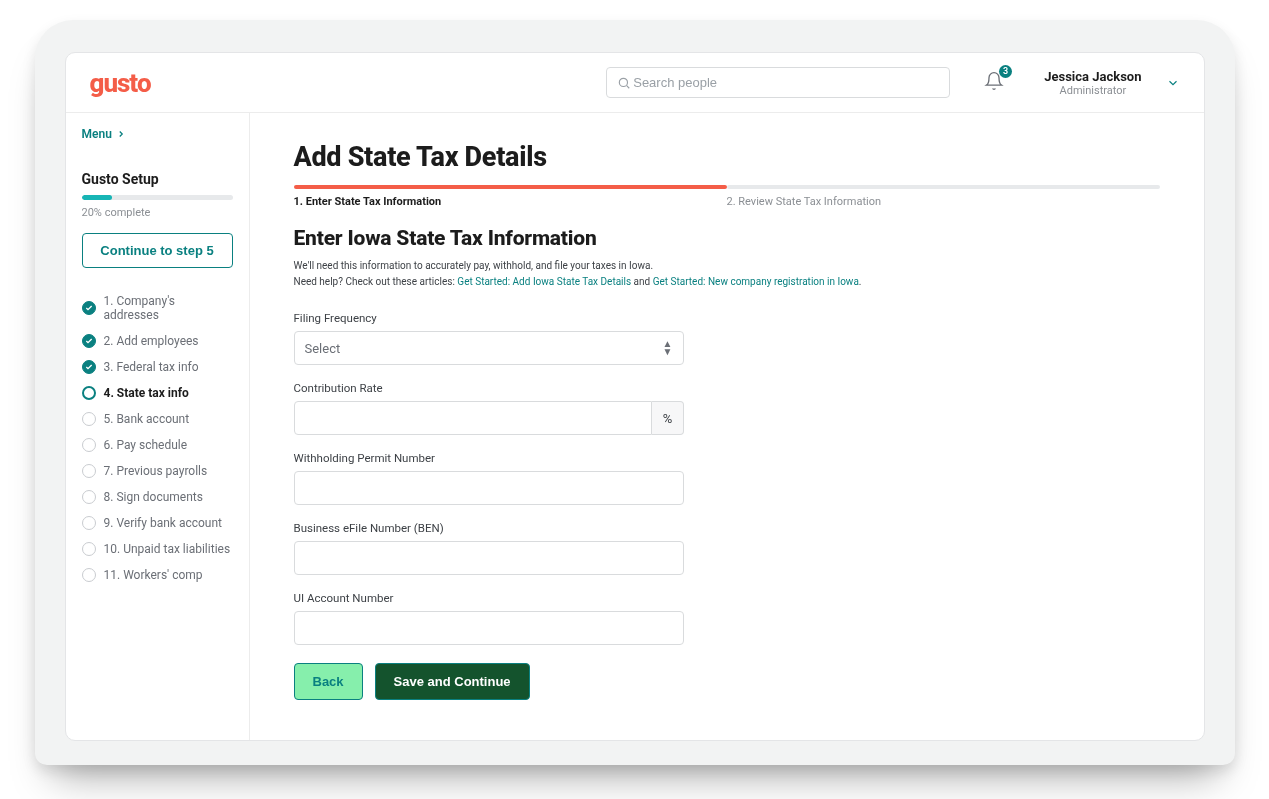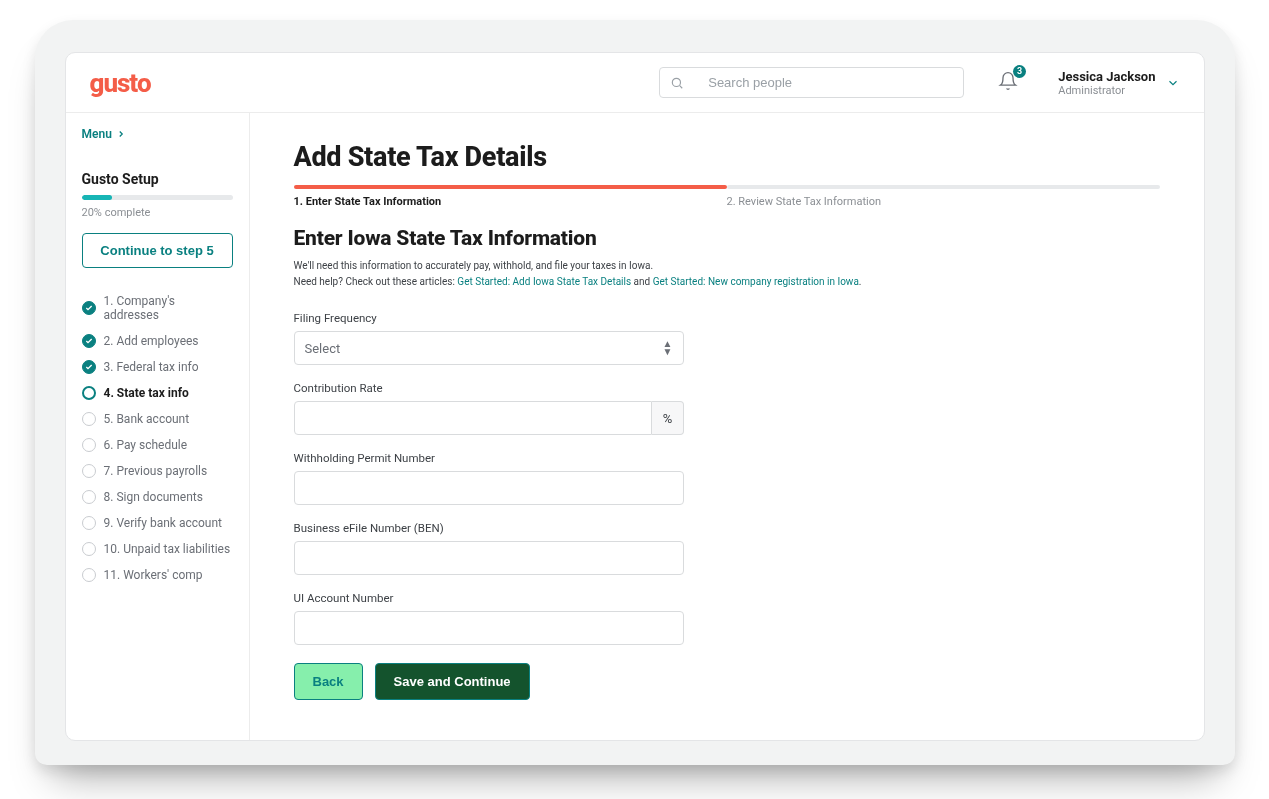--- a/index.html
+++ b/index.html
@@ -34,27 +34,27 @@
     gap: 20px;
   }
   .logo {
     font-weight: 800;
     font-size: 26px;
     color: #f45d48;
     letter-spacing: -1px;
   }
   .header-spacer { flex: 1; }
   .search-box {
-    width: 305px;
+    width: 344px;
     border: 1px solid #d9dbdd;
     border-radius: 4px;
     padding: 7px 10px;
     display: flex;
     align-items: center;
-    gap: 24px;
+    gap: 2px;
     color: #8b8f94;
   }
   .search-box input {
     border: none;
     outline: none;
     font-size: 13px;
     flex: 1;
     color: #1c1c1c;
     background: transparent;
   }
@@ -69,22 +69,23 @@
     font-size: 9px;
     font-weight: 600;
     padding: 1px 4px;
     min-width: 13px;
     text-align: center;
     line-height: 11px;
   }
   .user-block {
     display: flex;
     align-items: center;
-    gap: 10px;
+    gap: 24px;
     padding-left: 6px;
+    text-align: center;
   }
   .user-text .name { font-weight: 700; font-size: 13px; }
   .user-text .role { font-size: 11px; color: #8b8f94; }
   .chevron { color: #0a8080; }
 
   
   .app-body { display: flex; }
   .sidebar {
     width: 184px;
     border-right: 1px solid #ececec;

